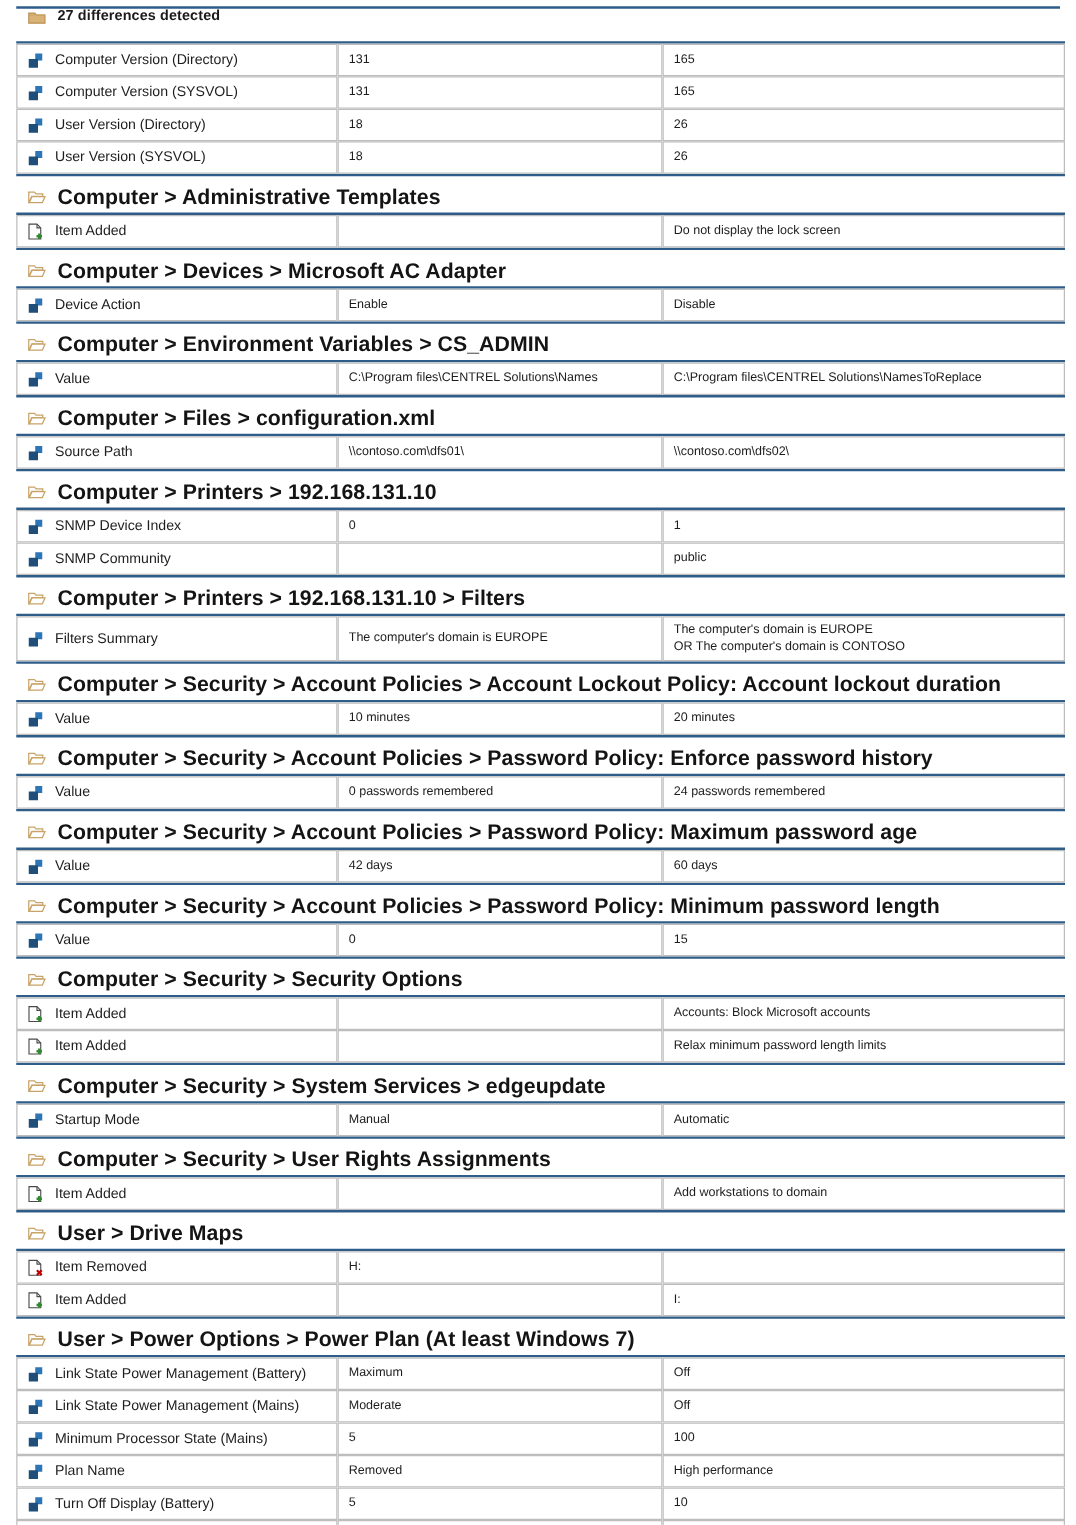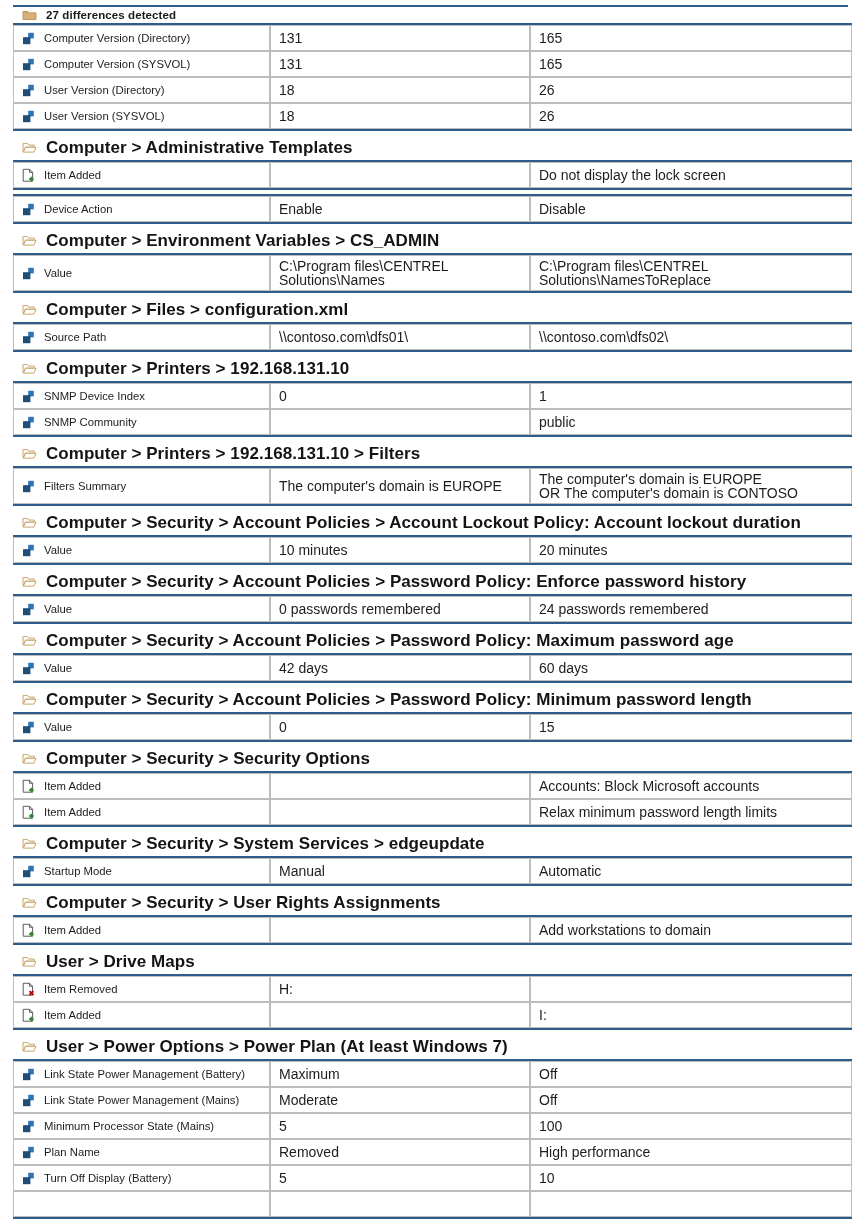--- a/index.html
+++ b/index.html
@@ -23,22 +23,22 @@
   
   .top-rule {
     height: 2px;
     background: #2f5d8a;
     margin: 5px 0 0 0;
   }
 
   
   .title-row {
     display: flex;
-    align-items: center;
-    height: 16px;
+    align-items: flex-start;
+    height: 26px;
     padding-left: 9px;
   }
   .title-row .title-text {
     font-weight: bold;
     font-size: 11.5px;
     color: #1a1a1a;
     margin-left: 9px;
     letter-spacing: 0.1px;
   }
 
@@ -87,21 +87,21 @@
     box-sizing: border-box;
   }
   .cell-inner.txt { padding-left: 8px; }
   .lbl {
     margin-left: 8px;
     font-size: 11.3px;
     color: #1d1d1d;
     white-space: nowrap;
   }
   .val {
-    font-size: 14px;
+    font-size: 10px;
     color: #1d1d1d;
     white-space: pre-line;
     line-height: 14px;
   }
 
   
   .gap { height: 4px; }
 
   
   .ico {
@@ -259,20 +259,29 @@
             </td>
             <td class="c-valB">
               <div class="cell-inner txt">
                 <span class="val">Do not display the lock screen</span>
               </div>
             </td>
           </tr>
         </tbody>
       </table>
       <div class="gap"></div>
+      <div class="group-head">
+        <span class="ico">
+          <svg width="15" height="15" viewBox="0 0 15 15">
+            <path d="M1 3.6 L5.6 3.6 L6.8 5.1 L12.2 5.1 L12.2 7.1 L3.4 7.1 L1.3 12.0 L1 12.0 Z" fill="#ffffff" stroke="#c8a46a" stroke-width="1"></path>
+            <path d="M3.6 7.3 L14 7.3 L11.9 12.1 L1.4 12.1 Z" fill="#ffffff" stroke="#c8a46a" stroke-width="1"></path>
+          </svg>
+        </span>
+        <span class="group-text">Computer &gt; Devices &gt; Microsoft AC Adapter</span>
+      </div>
       <table class="tbl">
         <tbody>
           <tr>
             <td class="c-name">
               <div class="cell-inner ">
                 <span class="ico">
                   <svg width="15" height="15" viewBox="0 0 15 15">
                     <rect x="7.2" y="1.8" width="5.6" height="5.6" fill="#2e75b6"></rect>
                     <rect x="2.0" y="6.2" width="7.4" height="7.0" fill="#1f4e79"></rect>
                   </svg>

